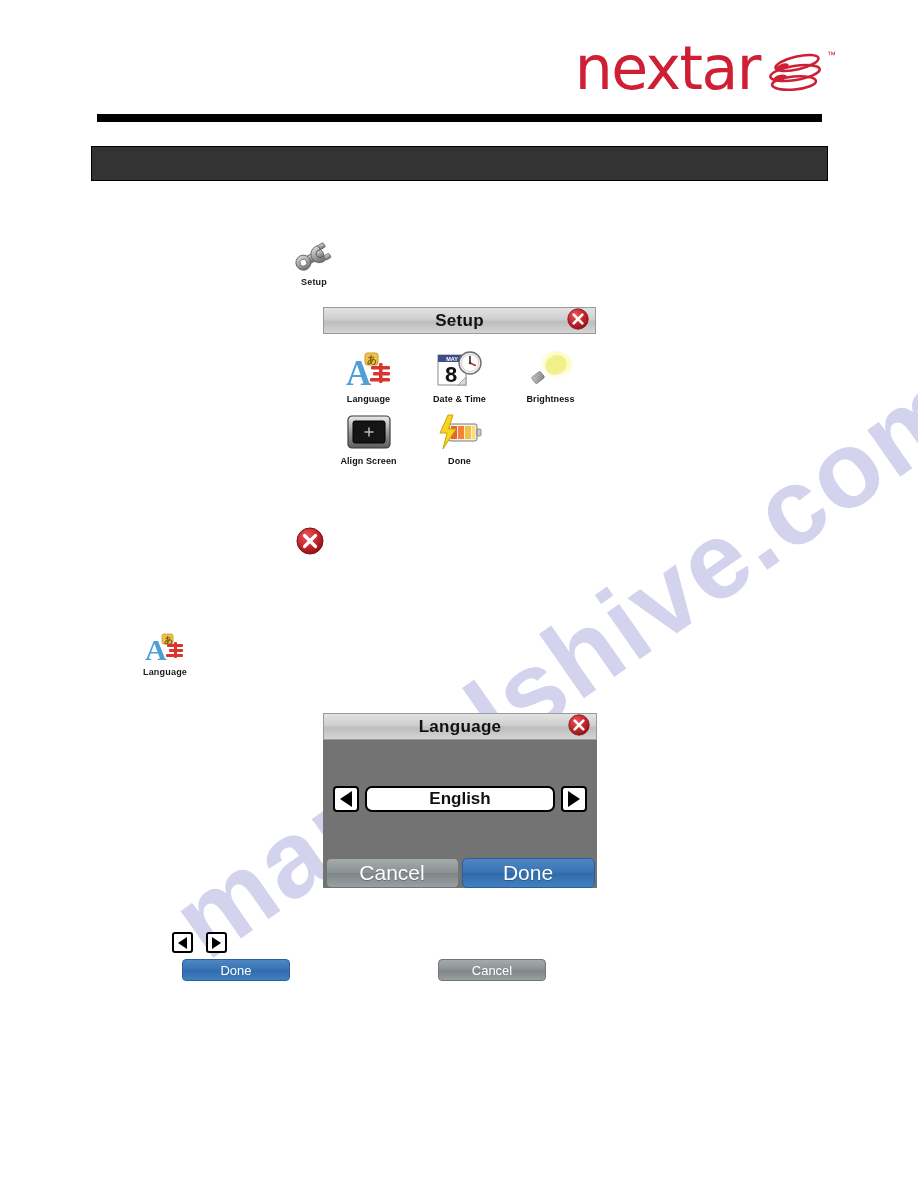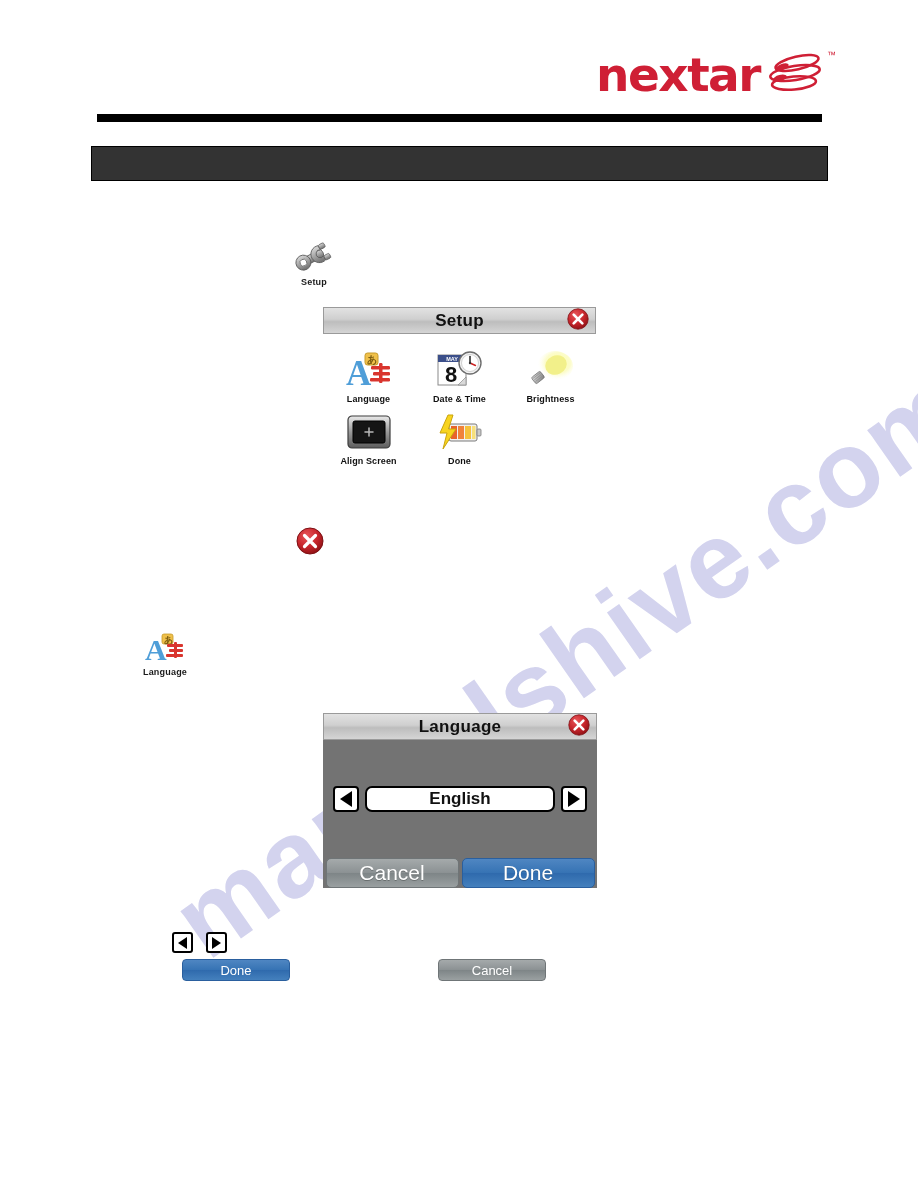--- a/index.html
+++ b/index.html
@@ -53,22 +53,22 @@
   #brand-logo {
     position: absolute;
     right: 92px;
     top: 46px;
     height: 52px;
     display: flex;
     align-items: flex-end;
   }
   #brand-wordmark {
     font-family: "DejaVu Sans", sans-serif;
-    font-size: 47px;
-    font-weight: 700;
+    font-size: 60px;
+    font-weight: 400;
     color: #cf1f35;
     letter-spacing: -1.5px;
     line-height: 1;
   }
   #brand-swoosh {
     position: relative;
     width: 62px;
     height: 44px;
     margin-left: 4px;
     margin-bottom: 2px;

